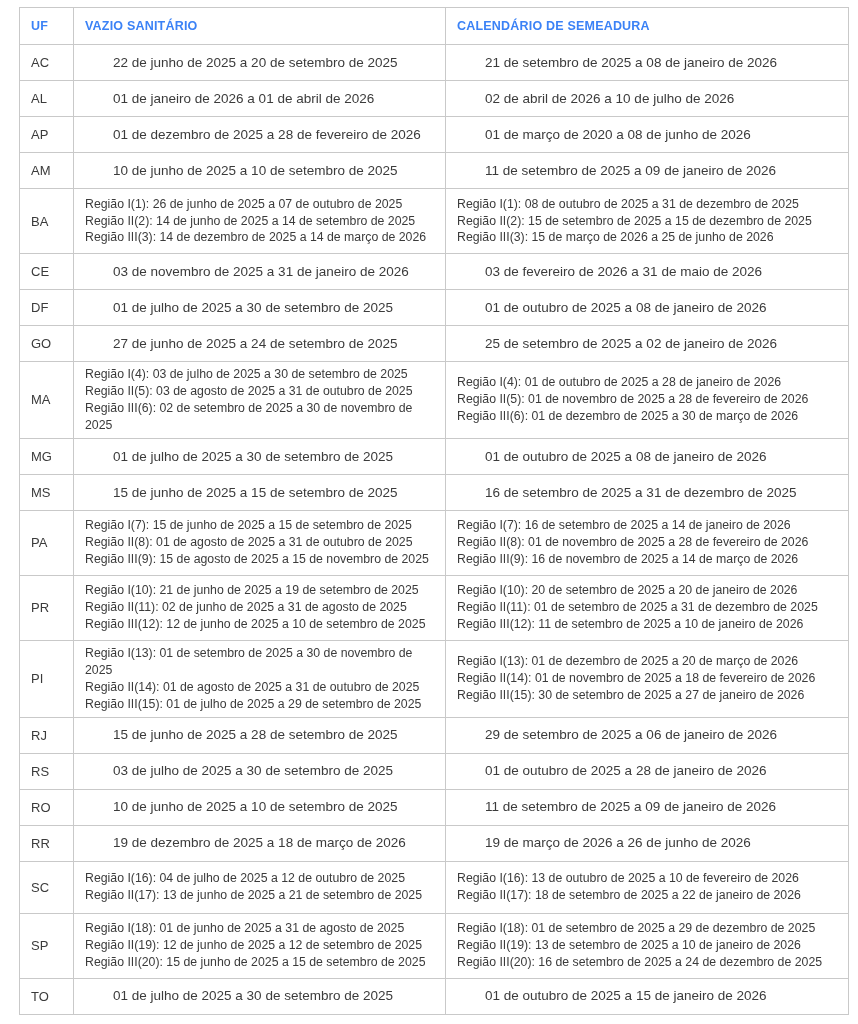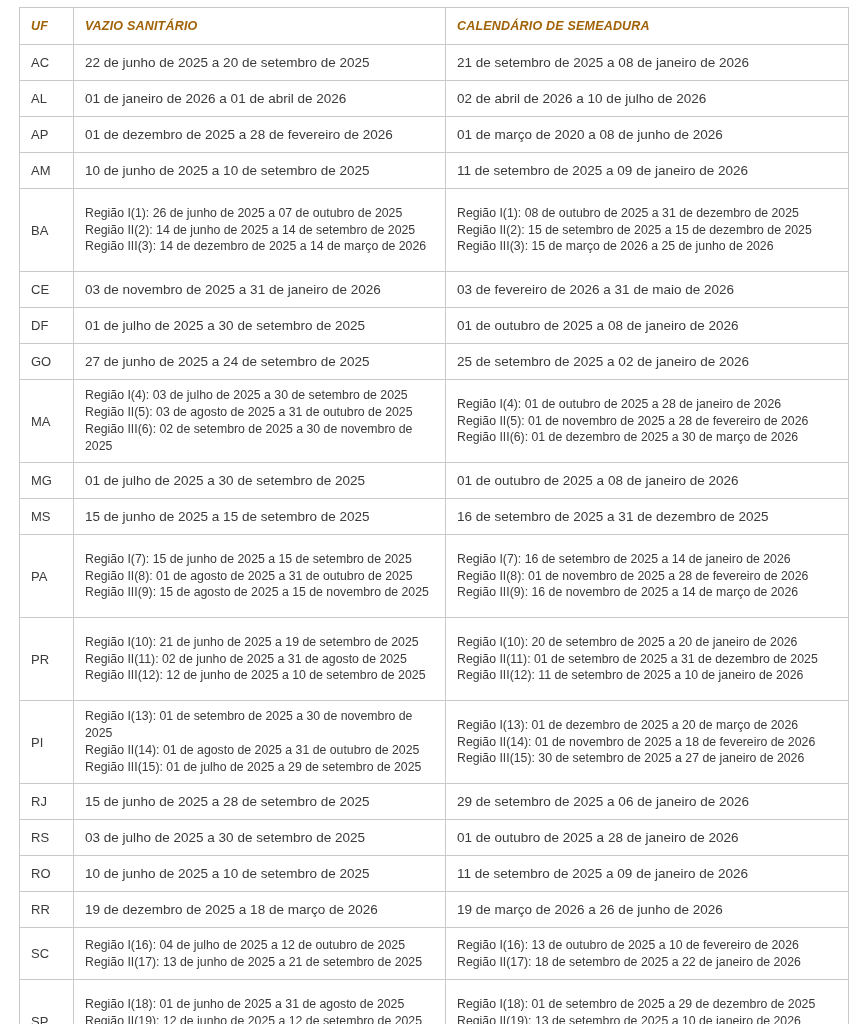--- a/index.html
+++ b/index.html
@@ -33,33 +33,32 @@
     border: 1px solid #c9c9c9;
     vertical-align: middle;
     text-align: left;
     box-sizing: border-box;
   }
   th {
     height: 37px;
     padding: 0 6px 0 11px;
     font-size: 12.5px;
     font-weight: bold;
-    color: #a16207;
+    color: #3b82f6;
     letter-spacing: 0.2px;
-    font-style: italic;
   }
   td {
     color: #3b3b3b;
     padding: 4px 8px 4px 11px;
   }
   td.uf { font-size: 13px; }
   tr.single td { height: 36px; }
   tr.double td { height: 52px; }
-  tr.triple td { height: 83px; }
-  .single-line { font-size: 13.5px; line-height: 1.3; }
+  tr.triple td { height: 65px; }
+  .single-line { font-size: 13.5px; line-height: 1.3; margin-left: 28px; }
   .region-line { font-size: 12.3px; line-height: 1.38; }
 </style>
 </head>
 <body>
 
 <div class="page">
   <div class="table-wrap">
     <table class="calendar-table">
       <colgroup>
         <col class="col-uf">

